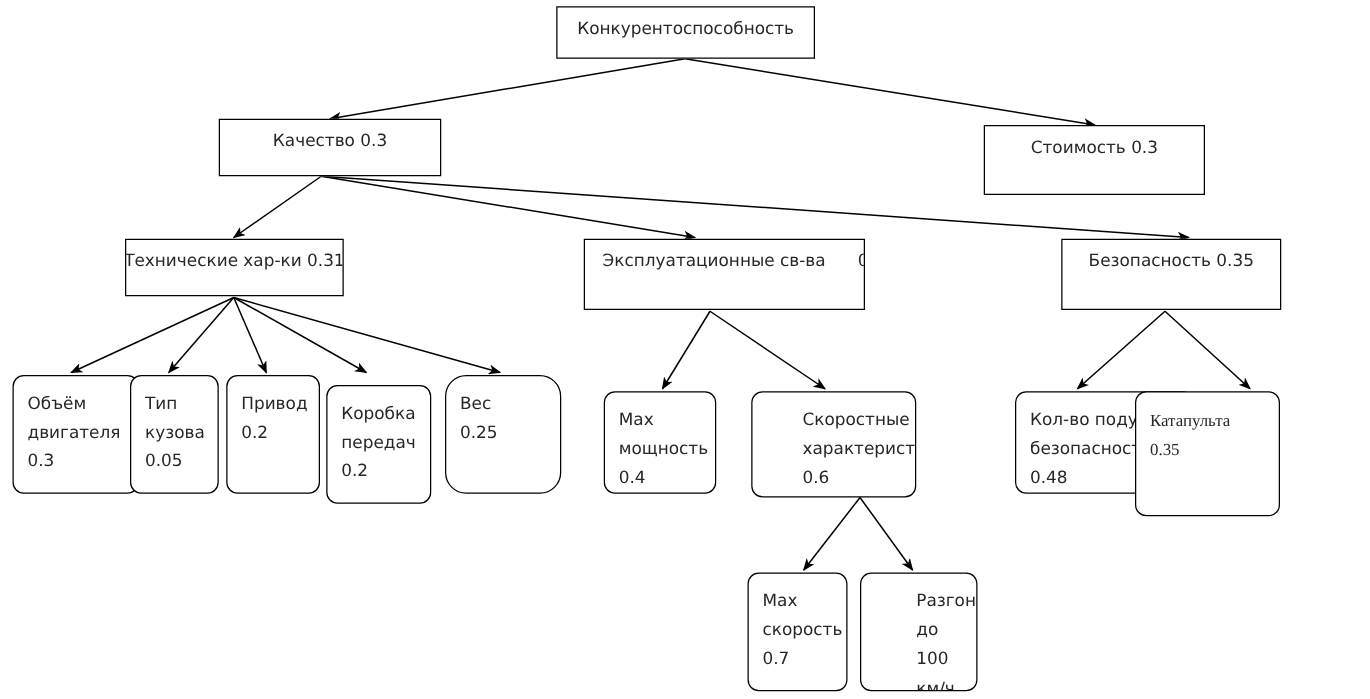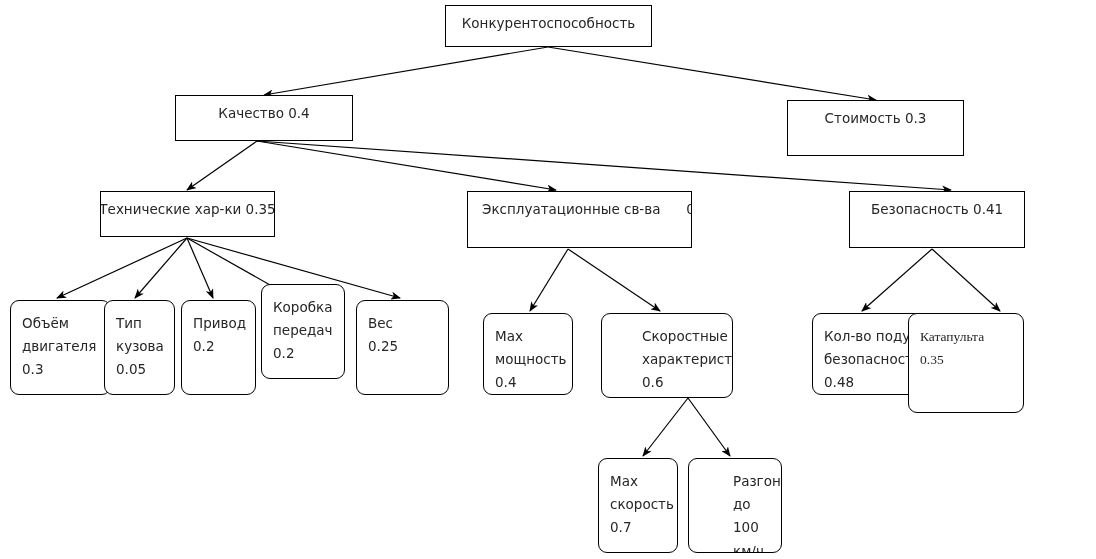--- a/index.html
+++ b/index.html
@@ -97,54 +97,54 @@
         <line x1="932" y1="249" x2="1000" y2="311" stroke="#000000" stroke-width="1.2" marker-end="url(#arrowhead)"></line>
         <line x1="688" y1="398" x2="643" y2="456" stroke="#000000" stroke-width="1.2" marker-end="url(#arrowhead)"></line>
         <line x1="688" y1="398" x2="730" y2="456" stroke="#000000" stroke-width="1.2" marker-end="url(#arrowhead)"></line>
       </g>
   </svg>
   <div id="node-layer">
       <div class="node sharp" style="left: 445px; top: 5px; width: 207px; height: 42px;">
         <div class="label">Конкурентоспособность</div>
       </div>
       <div class="node sharp" style="left: 175px; top: 95px; width: 178px; height: 46px;">
-        <div class="label">Качество 0.4</div>
+        <div class="label">Качество 0.3</div>
       </div>
       <div class="node sharp" style="left: 787px; top: 100px; width: 177px; height: 56px;">
         <div class="label">Стоимость 0.3</div>
       </div>
       <div class="node sharp" style="left: 100px; top: 191px; width: 175px; height: 46px;">
-        <div class="label">Технические хар-ки 0.35</div>
+        <div class="label">Технические хар-ки 0.31</div>
       </div>
       <div class="node sharp left" style="left: 467px; top: 191px; width: 225px; height: 57px;">
         <div class="label">Эксплуатационные св-ва      0.3</div>
       </div>
       <div class="node sharp" style="left: 849px; top: 191px; width: 176px; height: 57px;">
-        <div class="label">Безопасность 0.41</div>
+        <div class="label">Безопасность 0.35</div>
       </div>
       <div class="node rounded left" style="left: 10px; top: 300px; width: 101px; height: 95px;">
         <div class="label">Объём
 двигателя
 0.3</div>
       </div>
       <div class="node rounded left" style="left: 104px; top: 300px; width: 71px; height: 95px;">
         <div class="label">Тип
 кузова
 0.05</div>
       </div>
       <div class="node rounded left" style="left: 181px; top: 300px; width: 75px; height: 95px;">
         <div class="label">Привод
 0.2</div>
       </div>
-      <div class="node rounded left" style="left: 261px; top: 284px; width: 84px; height: 95px;">
+      <div class="node rounded left" style="left: 261px; top: 308px; width: 84px; height: 95px;">
         <div class="label">Коробка
 передач
 0.2</div>
       </div>
-      <div class="node rounded left" style="left: 356px; top: 300px; width: 93px; height: 95px;">
+      <div class="node rounded left" style="left: 356px; top: 300px; width: 93px; height: 95px; border-radius: 17px;">
         <div class="label">Вес
 0.25</div>
       </div>
       <div class="node rounded left" style="left: 483px; top: 313px; width: 90px; height: 82px;">
         <div class="label">Max
 мощность
 0.4</div>
       </div>
       <div class="node rounded left" style="left: 601px; top: 313px; width: 132px; height: 85px; padding-left: 40px;">
         <div class="label">Скоростные

